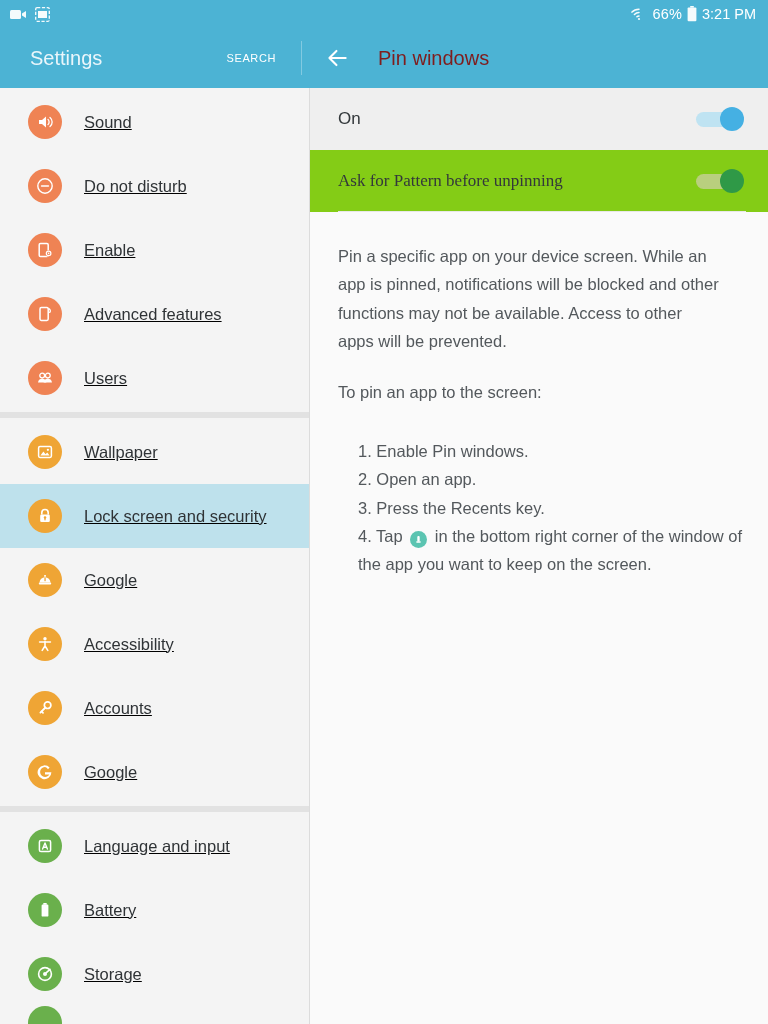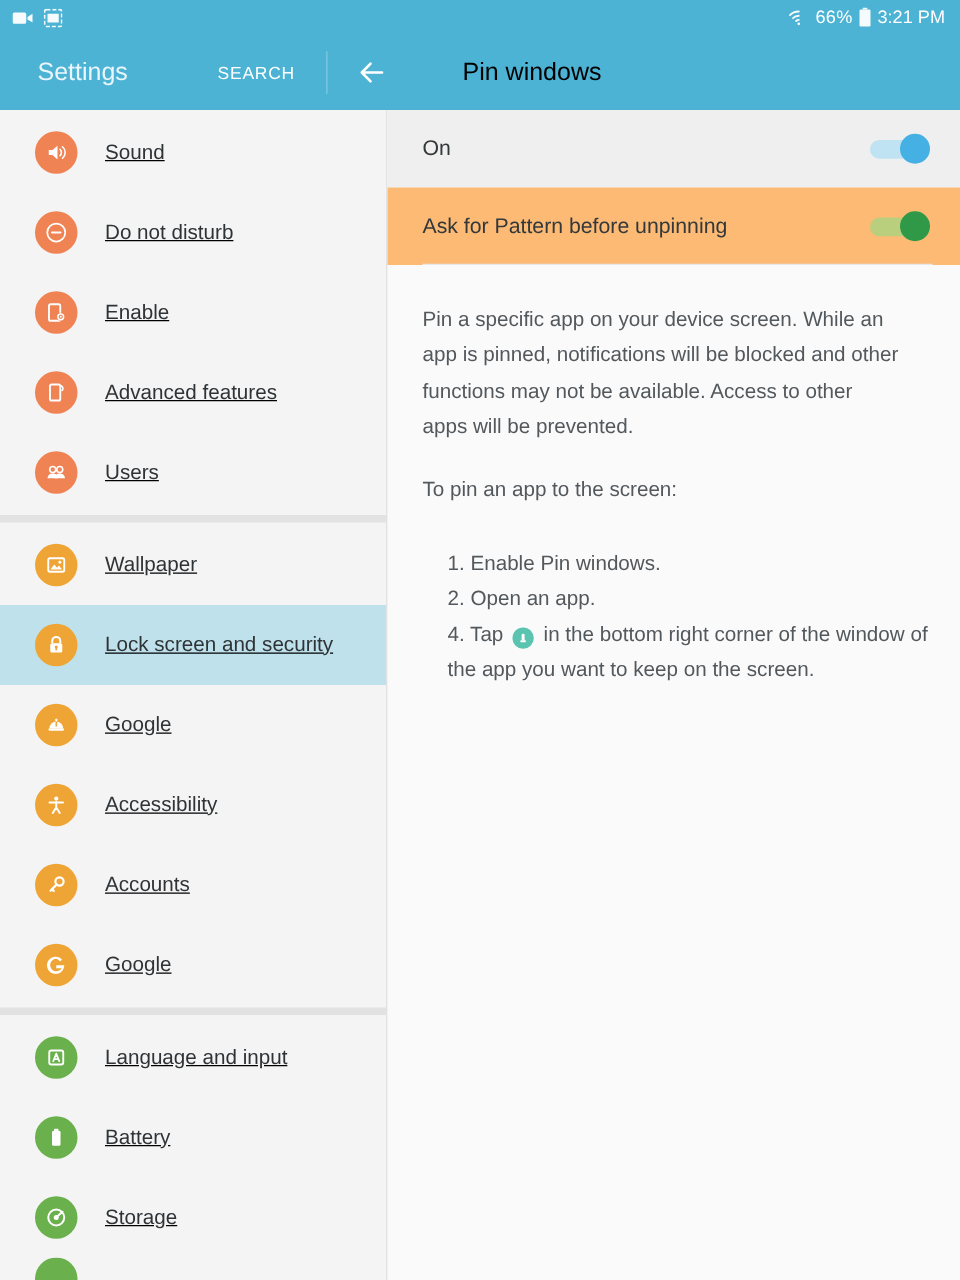--- a/index.html
+++ b/index.html
@@ -17,29 +17,29 @@
     display:flex; align-items:center; padding:0 12px 0 10px;
     font-size:14px;
   }
   #statusbar .left{ display:flex; align-items:center; gap:8px; }
   #statusbar .right{ margin-left:auto; display:flex; gap:5px; font-size:14.5px; }
   .sb-icon{ display:inline-flex; align-items:center; opacity:.95; }
   .battery-pct{ letter-spacing:.2px; }
 
   
   #actionbar{ height:60px; background:#4CB3D4; display:flex; align-items:stretch; }
-  #ab-left{ width:262px; display:flex; align-items:center; padding-left:30px; position:relative;}
+  #ab-left{ width:302px; display:flex; align-items:center; padding-left:30px; position:relative;}
   #ab-left .title{ color:#eaf6fb; font-size:20px; }
-  #ab-left .search{ color:#ffffff; font-size:14px; letter-spacing:.6px; margin-left:auto; margin-right:26px;}
+  #ab-left .search{ color:#ffffff; font-size:11px; letter-spacing:.6px; margin-left:auto; margin-right:26px;}
   #ab-left:after{
     content:""; position:absolute; right:0; top:13px; bottom:13px; width:1px;
     background:rgba(255,255,255,.30);
   }
   #ab-right{ flex:1; display:flex; align-items:center; padding-left:22px; gap:28px; }
-  #ab-right .title{ color:#000000; font-size:20px;margin-left:32px; }
+  #ab-right .title{ color:#7f1d1d; font-size:20px; }
   .back-arrow{ width:26px; height:26px; display:block; }
 
   
   #content{ display:flex; height:936px; }
 
   
   #sidebar{
     width:310px; background:#f4f4f4; position:relative;
     border-right:1px solid #dcdcdc; overflow:hidden;
   }
@@ -59,21 +59,21 @@
   .nav-icon svg{ display:block; }
   .nav-item.partial{ height:34px; align-items:flex-start; overflow:hidden;}
 
   
   #detail{ flex:1; background:#fafafa; position:relative; }
   .row-toggle{
     height:62px; display:flex; align-items:center; padding:0 0 0 28px;
     position:relative;
   }
   #row-on{ background:#efefef; }
-  #row-ask{ background:#fdba74; }
+  #row-ask{ background:#84cc16;font-family:Liberation Serif, serif; }
   #row-ask:after{
     content:""; position:absolute; left:28px; right:22px; bottom:0; height:1px;
     background:#e8e8e8;
   }
   .row-label{ font-size:17px; color:#33383b; }
   .switch{
     margin-left:auto; margin-right:24px; position:relative;
     width:48px; height:24px; display:flex; align-items:center;
   }
   .switch .track{
@@ -338,20 +338,24 @@
       </div>
 
       <div class="steps">
         <div class="step">
           <span>1.</span>
           <span>Enable Pin windows.</span>
         </div>
         <div class="step">
           <span>2.</span>
           <span>Open an app.</span>
+        </div>
+        <div class="step">
+          <span>3.</span>
+          <span>Press the Recents key.</span>
         </div>
         <div class="step">
           <span>4.</span>
           <span>Tap</span>
           <span class="pin-chip">
             <svg width="11" height="11" viewBox="0 0 11 11">
                 <rect x="4.3" y="2" width="2.4" height="5.4" rx="1" fill="#ffffff"></rect>
                 <rect x="3.2" y="7.2" width="4.6" height="1.5" rx=".7" fill="#ffffff"></rect>
               </svg>
           </span>

